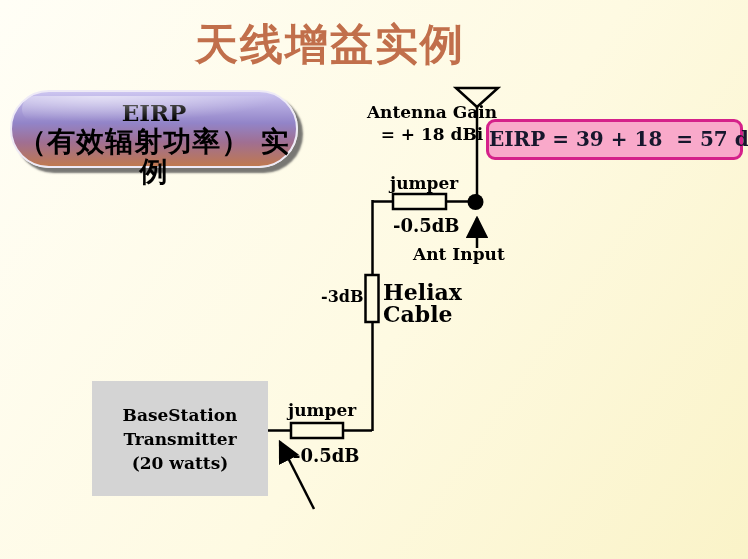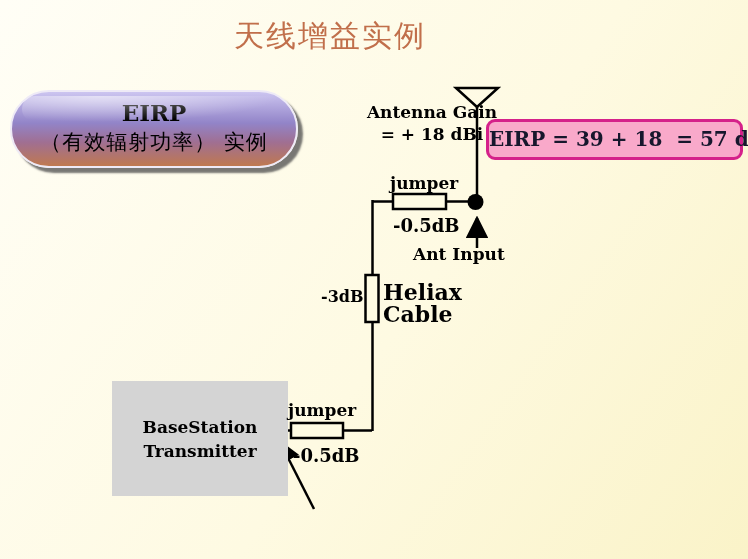--- a/index.html
+++ b/index.html
@@ -9,61 +9,61 @@
     overflow:hidden;
     background:linear-gradient(125deg,#fffef6 0%,#fefae2 55%,#faf3c8 100%);
     font-family:"DejaVu Serif","Liberation Serif",serif;
     color:#000;
   }
   .abs{position:absolute;}
   
   #title{
     left:0;top:16px;width:660px;
     text-align:center;
-    font-size:30px;font-weight:normal;
+    font-size:43px;font-weight:bold;
     letter-spacing:2px;
     color:#c16f4b;
   }
   
   #pill{
     left:10px;top:90px;width:284px;height:74px;
     border-radius:40px;
     border:2px solid #eeeaf6;
     background:linear-gradient(to bottom,#ccc5f0 0%,#9284c8 42%,#a06f92 68%,#bf7950 100%);
     box-shadow:5px 5px 2px rgba(75,75,75,0.75);
     text-align:center;
   }
   #pill .shine{
     position:absolute;left:10px;top:4px;width:260px;height:26px;
     border-radius:20px;
     background:radial-gradient(ellipse at 30% 0%,rgba(255,255,255,0.55),rgba(255,255,255,0) 70%);
   }
   #pill .l1{margin-top:7px;font-size:23px;font-weight:bold;line-height:28px;}
-  #pill .l2{font-size:21px;font-weight:normal;line-height:30px;letter-spacing:1px;}
+  #pill .l2{font-size:28px;font-weight:bold;line-height:30px;letter-spacing:1px;}
   
   .lbl{font-weight:bold;font-size:17px;line-height:21px;white-space:nowrap;}
   #antenna-gain{left:366px;top:101px;width:132px;text-align:center;line-height:22px;}
   #eirp-box{
     left:486px;top:119px;width:251px;height:35px;
     background:#f9a9ca;
     border:3px solid #d5218a;
     border-radius:9px;
     text-align:center;
     font-size:20px;font-weight:bold;line-height:35px;
     color:#17172d;white-space:pre;
   }
   #jumper-top{left:390px;top:173px;width:60px;text-align:center;}
   #loss-top{left:393px;top:215px;font-size:18px;}
   #ant-input{left:413px;top:244px;width:170px;text-align:left;}
   #heliax-loss{left:321px;top:286px;font-size:16px;}
   #heliax-name{left:383px;top:281px;font-size:22px;line-height:22px;}
   #bts-box{
     left:92px;top:381px;width:176px;height:115px;
     background:#d4d4d4;
-    display:flex;align-items:center;justify-content:center;text-align:center;margin-left:20px;
+    display:flex;align-items:center;justify-content:center;text-align:center;
   }
   #bts-box .inner{font-weight:bold;font-size:17px;line-height:24px;}
   #jumper-bottom{left:288px;top:400px;width:62px;text-align:center;}
   #loss-bottom{left:293px;top:445px;font-size:18px;}
   #convert{left:327px;top:505px;line-height:21px;}
   svg{position:absolute;left:0;top:0;}
 </style>
 </head>
 <body>
 
@@ -122,20 +122,21 @@
   <div id="heliax-loss" class="abs lbl">-3dB</div>
   <div id="heliax-name" class="abs lbl">
     <div>Heliax</div>
     <div>Cable</div>
   </div>
 
   <div id="bts-box" class="abs">
     <div class="inner">
       <div>BaseStation</div>
       <div>Transmitter</div>
+      <div>(20 watts)</div>
     </div>
   </div>
 
   <div id="jumper-bottom" class="abs lbl">jumper</div>
   <div id="loss-bottom" class="abs lbl">-0.5dB</div>
 
 
 </div>
 
 </body></html>

